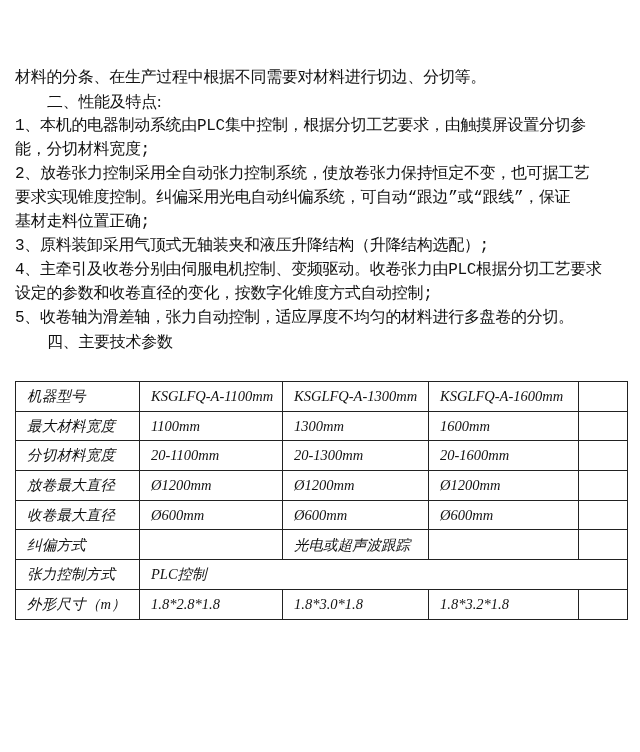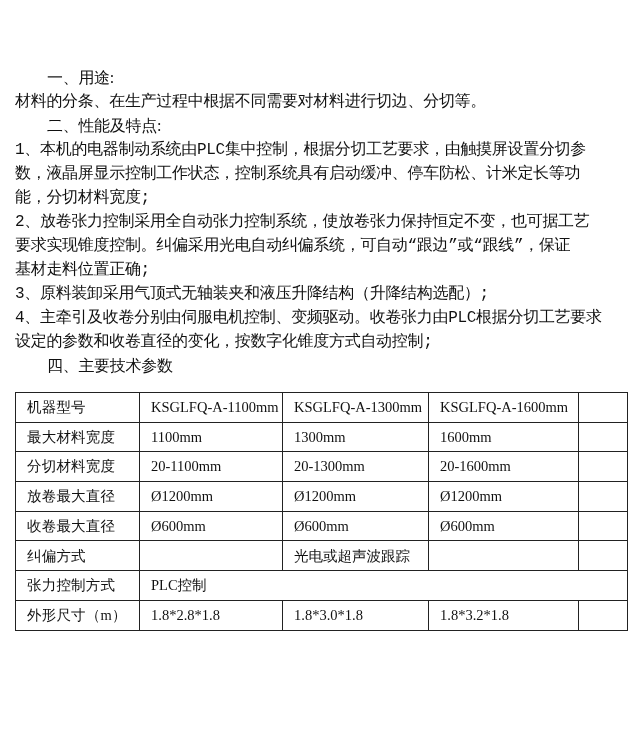--- a/index.html
+++ b/index.html
@@ -23,22 +23,23 @@
   }
   .ind-base { margin-left: 15px; font-family: Liberation Mono, monospace; }
   .ind-head { margin-left: 47px; }
   .ind-para { margin-left: 83px; }
 
   
   table.spec {
     border-collapse: collapse;
     table-layout: fixed;
     margin-left: 15px;
-    margin-top: 14px;
+    margin-top: 27px;
     width: 612px;
+    font-style: italic;
   }
   table.spec td {
     border: 1px solid #222222;
     font-size: 14.5px;
     line-height: 1;
     padding: 0 0 0 11px;
     vertical-align: middle;
     white-space: nowrap;
     overflow: hidden;
   }
@@ -50,32 +51,31 @@
   col.c2 { width: 146px; }
   col.c3 { width: 150px; }
   col.c4 { width: 49px; }
 </style>
 </head>
 <body>
 
 <div class="page">
 
   <div class="doc-lines">
-    <div class="doc-line ind-head">一、用途:</div>
     <div class="doc-line ind-base">材料的分条、在生产过程中根据不同需要对材料进行切边、分切等。</div>
     <div class="doc-line ind-head">二、性能及特点:</div>
     <div class="doc-line ind-base">1、本机的电器制动系统由PLC集中控制，根据分切工艺要求，由触摸屏设置分切参</div>
-    <div class="doc-line ind-base">数，液晶屏显示控制工作状态，控制系统具有启动缓冲、停车防松、计米定长等功</div>
     <div class="doc-line ind-base">能，分切材料宽度;</div>
     <div class="doc-line ind-base">2、放卷张力控制采用全自动张力控制系统，使放卷张力保持恒定不变，也可据工艺</div>
     <div class="doc-line ind-base">要求实现锥度控制。纠偏采用光电自动纠偏系统，可自动“跟边”或“跟线”，保证</div>
     <div class="doc-line ind-base">基材走料位置正确;</div>
     <div class="doc-line ind-base">3、原料装卸采用气顶式无轴装夹和液压升降结构（升降结构选配）;</div>
     <div class="doc-line ind-base">4、主牵引及收卷分别由伺服电机控制、变频驱动。收卷张力由PLC根据分切工艺要求</div>
     <div class="doc-line ind-base">设定的参数和收卷直径的变化，按数字化锥度方式自动控制;</div>
+    <div class="doc-line ind-base">5、收卷轴为滑差轴，张力自动控制，适应厚度不均匀的材料进行多盘卷的分切。</div>
     <div class="doc-line ind-head">四、主要技术参数</div>
   </div>
 
   <table class="spec">
     <colgroup>
       <col class="c0">
         <col class="c1">
         <col class="c2">
         <col class="c3">
         <col class="c4">

